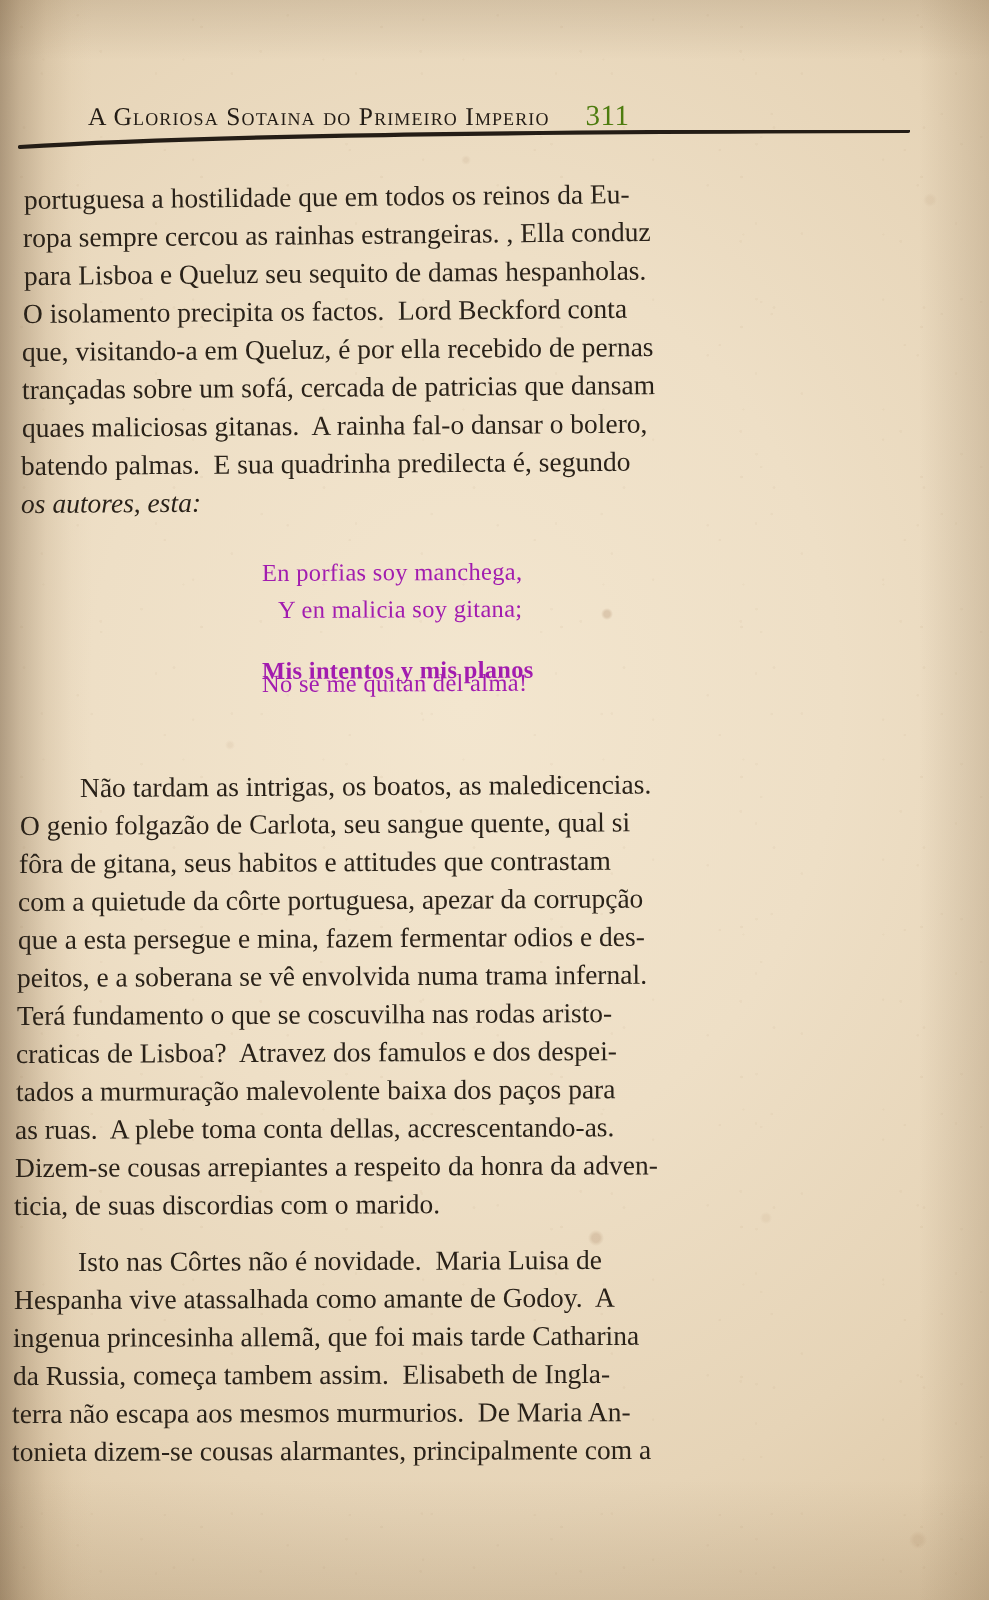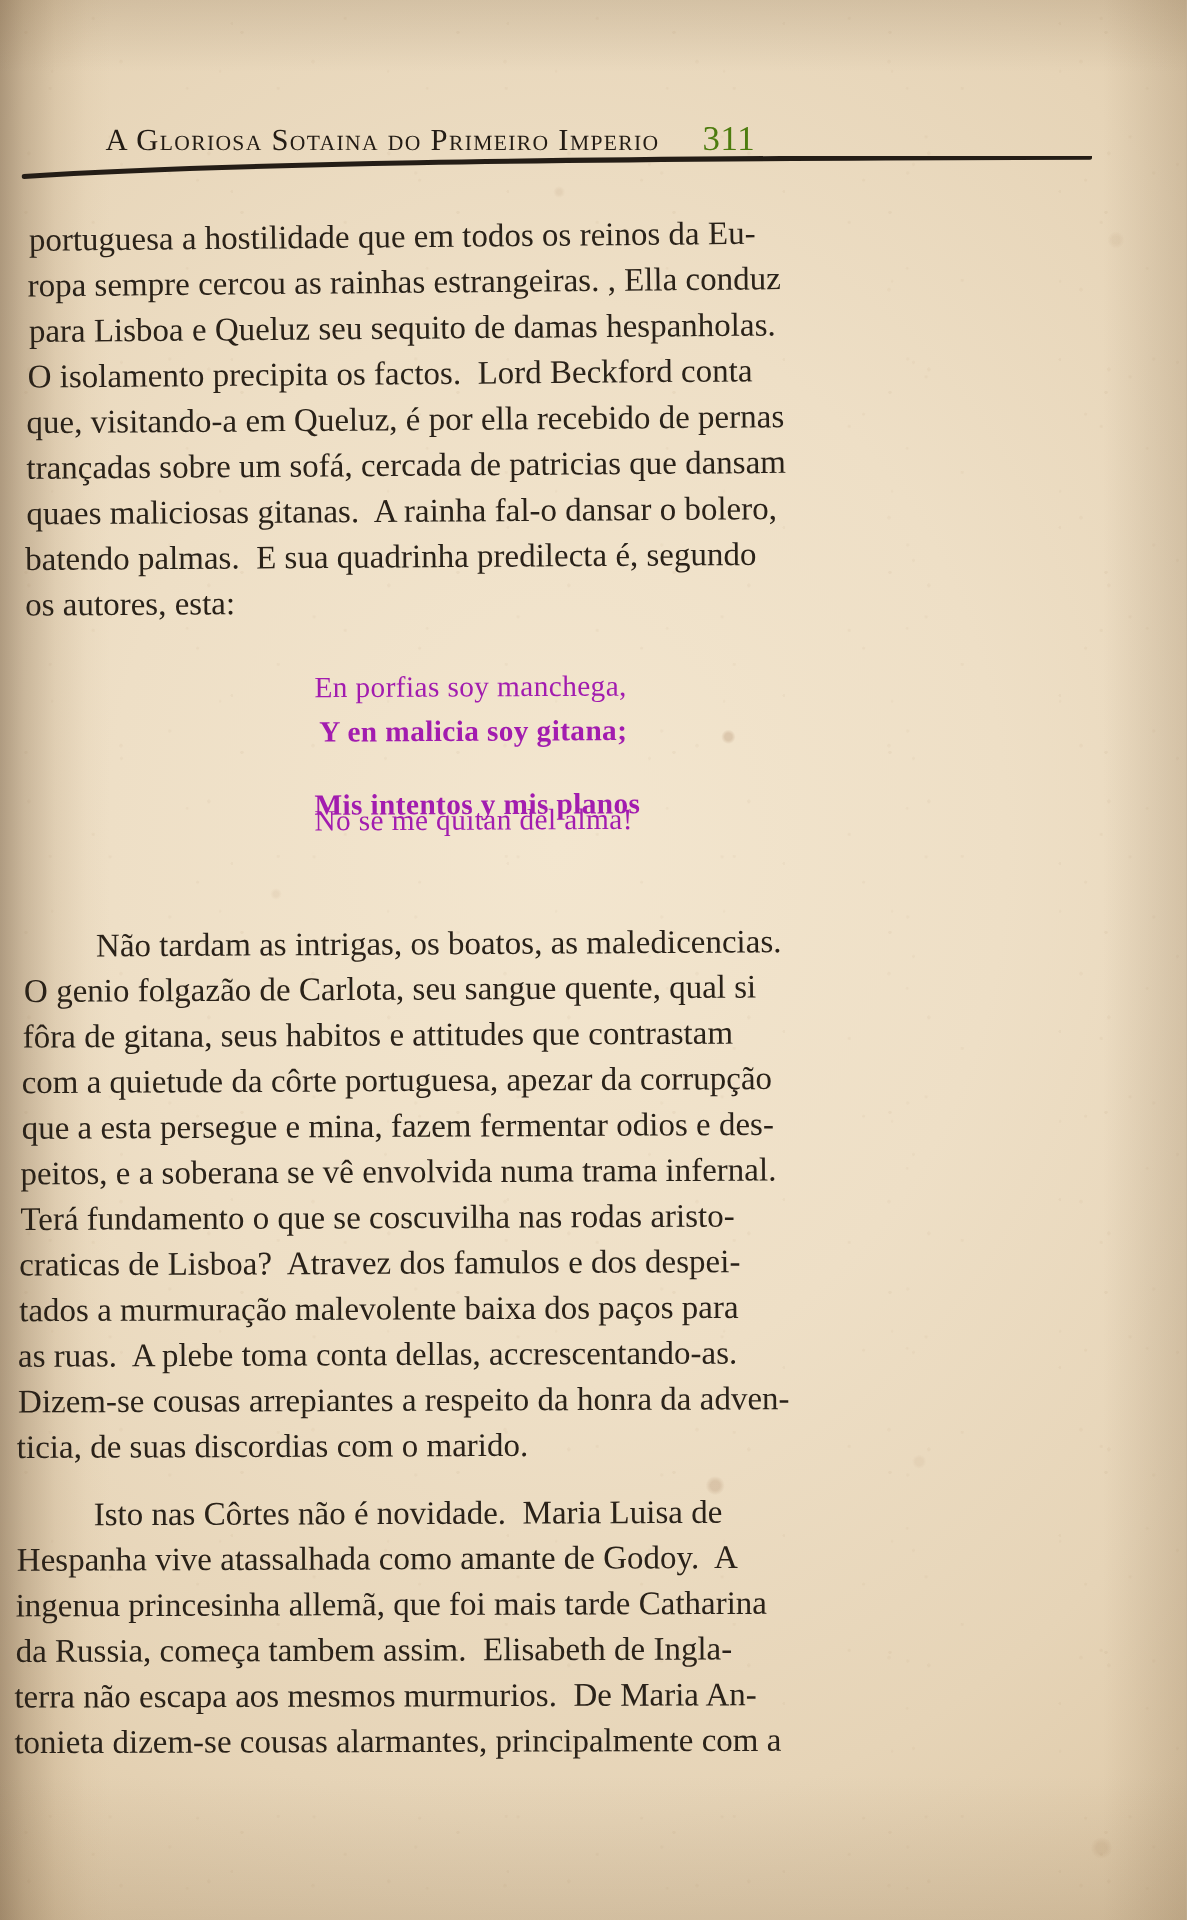--- a/index.html
+++ b/index.html
@@ -193,26 +193,26 @@
 
       <div>
         <div class="line" style="left:2px;  top:0px;   transform:rotate(-0.55deg);">portuguesa a hostilidade que em todos os reinos da Eu-</div>
         <div class="line" style="left:1px;  top:38px;  transform:rotate(-0.55deg);">ropa sempre cercou as rainhas estrangeiras. , Ella conduz</div>
         <div class="line" style="left:2px;  top:76px;  transform:rotate(-0.50deg);">para Lisboa e Queluz seu sequito de damas hespanholas.</div>
         <div class="line" style="left:1px;  top:114px; transform:rotate(-0.50deg);">O isolamento precipita os factos.  Lord Beckford conta</div>
         <div class="line" style="left:0px;  top:152px; transform:rotate(-0.45deg);">que, visitando-a em Queluz, é por ella recebido de pernas</div>
         <div class="line" style="left:0px;  top:190px; transform:rotate(-0.45deg);">trançadas sobre um sofá, cercada de patricias que dansam</div>
         <div class="line" style="left:0px;  top:228px; transform:rotate(-0.40deg);">quaes maliciosas gitanas.  A rainha fal-o dansar o bolero,</div>
         <div class="line" style="left:-1px; top:266px; transform:rotate(-0.40deg);">batendo palmas.  E sua quadrinha predilecta é, segundo</div>
-        <div class="line" style="left:-1px; top:304px; transform:rotate(-0.38deg);">os autores, esta:</div>
+        <div class="line" style="left:-1px; top:304px; transform:rotate(-0.38deg);font-style:italic;">os autores, esta:</div>
       </div>
 
       <div class="verse">
         <div class="line" style="left:240px; top:376px; transform:rotate(-0.30deg);">En porfias soy manchega,</div>
-        <div class="line" style="left:244px; top:413px; transform:rotate(-0.30deg);font-weight:bold;">Y en malicia soy gitana;</div>
+        <div class="line" style="left:256px; top:413px; transform:rotate(-0.30deg);">Y en malicia soy gitana;</div>
         <div class="line" style="left:240px; top:474px; transform:rotate(-0.28deg);font-weight:bold;">Mis intentos y mis planos</div>
         <div class="line" style="left:240px; top:487px; transform:rotate(-0.28deg);">No se me quitan del alma!</div>
       </div>
 
       <div>
         <div class="line" style="left:58px; top:588px;  transform:rotate(-0.35deg);">Não tardam as intrigas, os boatos, as maledicencias.</div>
         <div class="line" style="left:-2px; top:626px;  transform:rotate(-0.35deg);">O genio folgazão de Carlota, seu sangue quente, qual si</div>
         <div class="line" style="left:-3px; top:664px;  transform:rotate(-0.32deg);">fôra de gitana, seus habitos e attitudes que contrastam</div>
         <div class="line" style="left:-4px; top:702px;  transform:rotate(-0.32deg);">com a quietude da côrte portuguesa, apezar da corrupção</div>
         <div class="line" style="left:-4px; top:740px;  transform:rotate(-0.30deg);">que a esta persegue e mina, fazem fermentar odios e des-</div>

